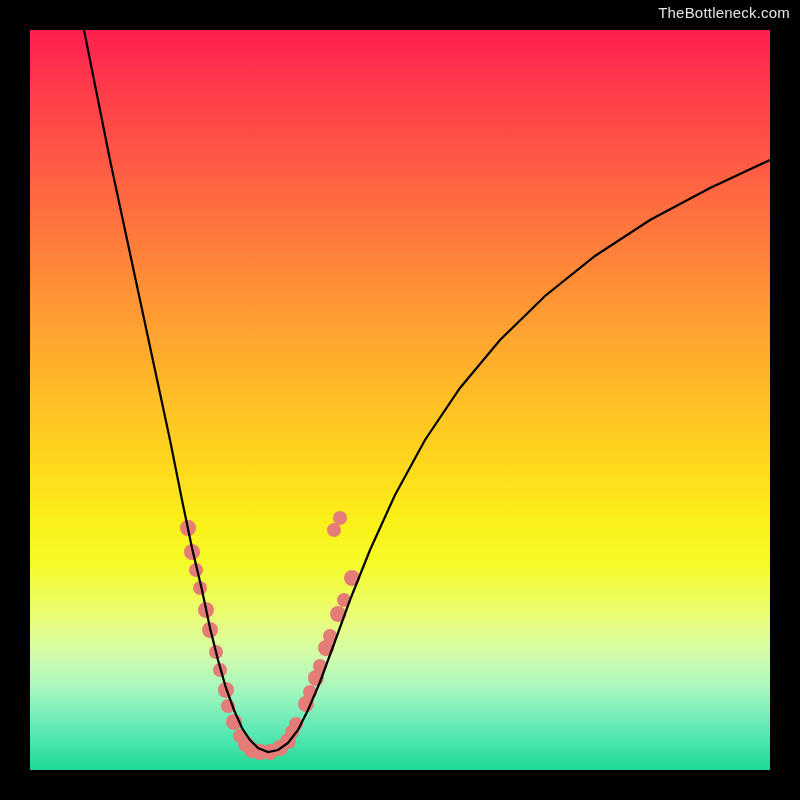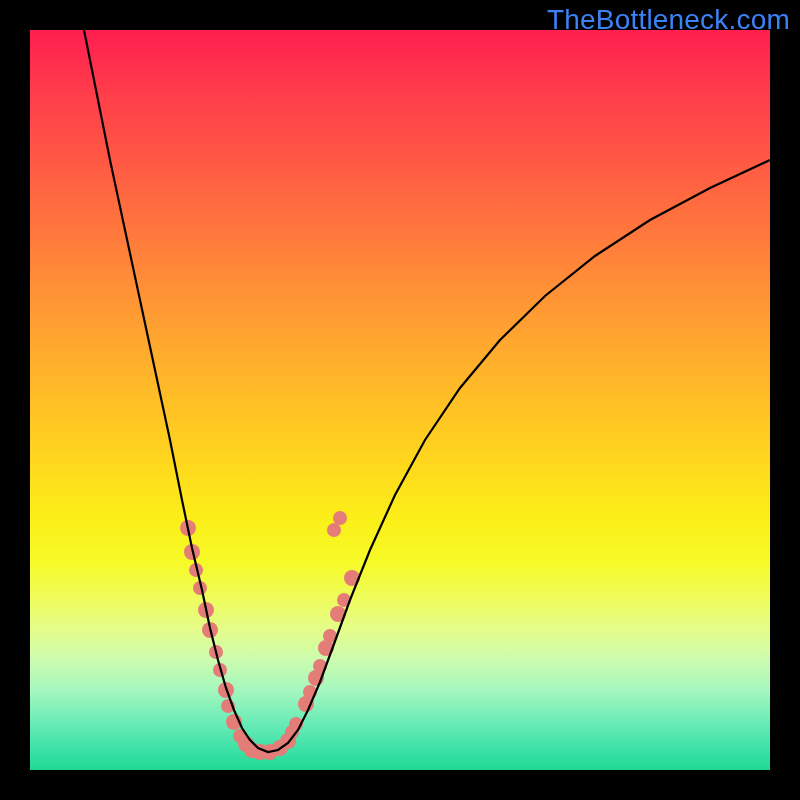--- a/index.html
+++ b/index.html
@@ -43,22 +43,22 @@
       #a7f7be 89%,
       #72edb8 93%,
       #3fe2a8 97%,
       #1fd893 100%
     );
   }
   .watermark {
     position: absolute;
     top: 4px;
     right: 10px;
-    color: #3b82f6;
-    font-size: 28px;
+    color: #e5e5e5;
+    font-size: 15px;
     font-weight: 400;
     letter-spacing: 0.2px;
     user-select: none;
   }
   svg.curve-layer {
     position: absolute;
     top: 0;
     left: 0;
     width: 740px;
     height: 740px;

